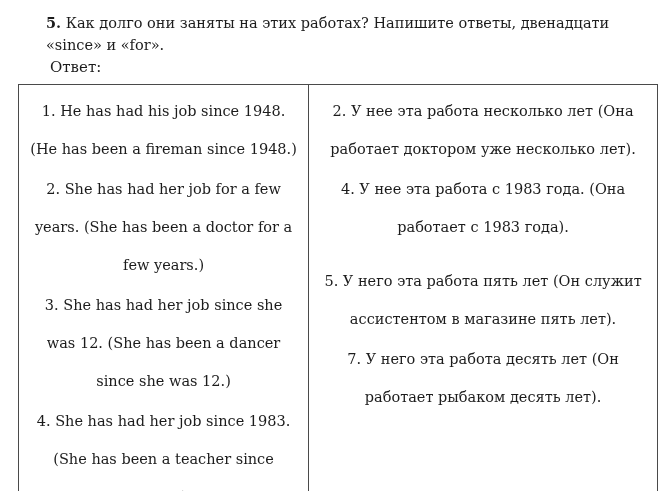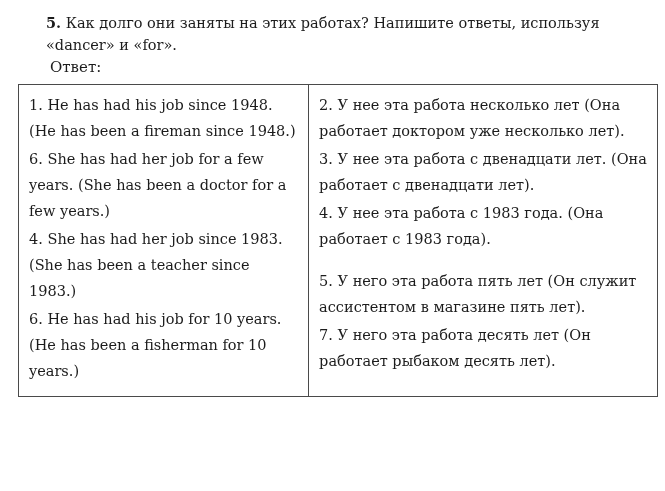--- a/index.html
+++ b/index.html
@@ -45,51 +45,52 @@
   }
   .col-left {
     width: 290px;
   }
   .col-right {
     width: 350px;
     border-left: 1px solid #4a4a4a;
   }
   .answer-item {
     font-size: 14.5px;
-    line-height: 26px;
+    line-height: 38px;
     margin: 1px 0 2px 0;
+    text-align: center;
   }
   .answer-item.gap-top {
     margin-top: 16px;
   }
 </style>
 </head>
 <body>
 
 <div class="page">
 
   <div class="question-line">
     <span class="question-number">5.</span>
-    <span>Как долго они заняты на этих работах? Напишите ответы, используя «dancer» и «for».</span>
+    <span>Как долго они заняты на этих работах? Напишите ответы, двенадцати «since» и «for».</span>
   </div>
 
   <div class="answer-label">Ответ:</div>
 
   <div class="answers-table">
 
     <div class="col col-left">
       <div class="answer-item">1. He has had his job since 1948. (He has been a fireman since 1948.)</div>
-      <div class="answer-item">6. She has had her job for a few years. (She has been a doctor for a few years.)</div>
+      <div class="answer-item">2. She has had her job for a few years. (She has been a doctor for a few years.)</div>
+      <div class="answer-item">3. She has had her job since she was 12. (She has been a dancer since she was 12.)</div>
       <div class="answer-item">4. She has had her job since 1983. (She has been a teacher since 1983.)</div>
       <div class="answer-item">6. He has had his job for 10 years. (He has been a fisherman for 10 years.)</div>
     </div>
 
     <div class="col col-right">
       <div class="answer-item">2. У нее эта работа несколько лет (Она работает доктором уже несколько лет).</div>
-      <div class="answer-item">3. У нее эта работа с двенадцати лет. (Она работает с двенадцати лет).</div>
       <div class="answer-item">4. У нее эта работа с 1983 года. (Она работает с 1983 года).</div>
       <div class="answer-item gap-top">5. У него эта работа пять лет (Он служит ассистентом в магазине пять лет).</div>
       <div class="answer-item">7. У него эта работа десять лет (Он работает рыбаком десять лет).</div>
     </div>
 
   </div>
 
 </div>
 
 </body></html>

